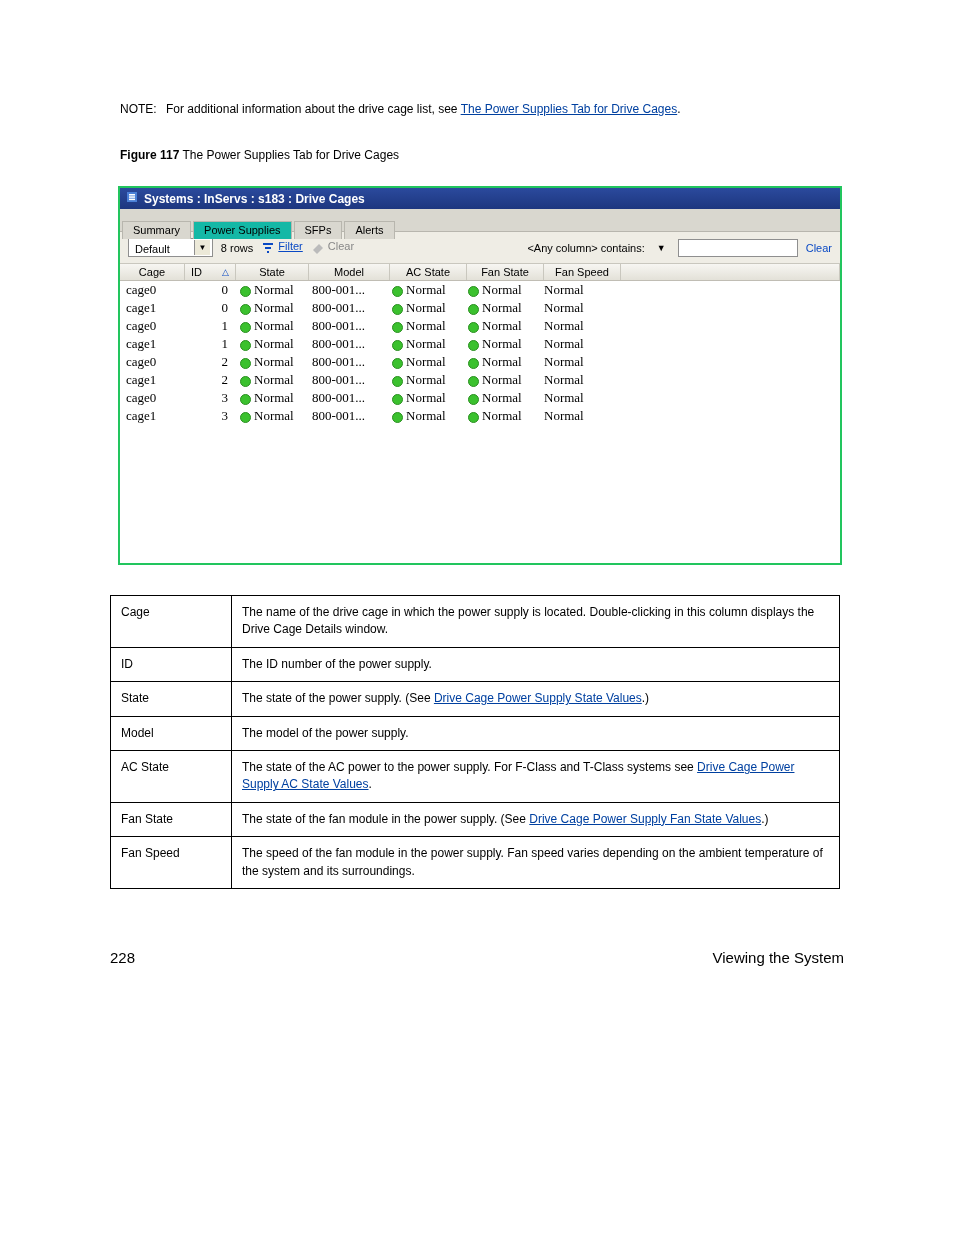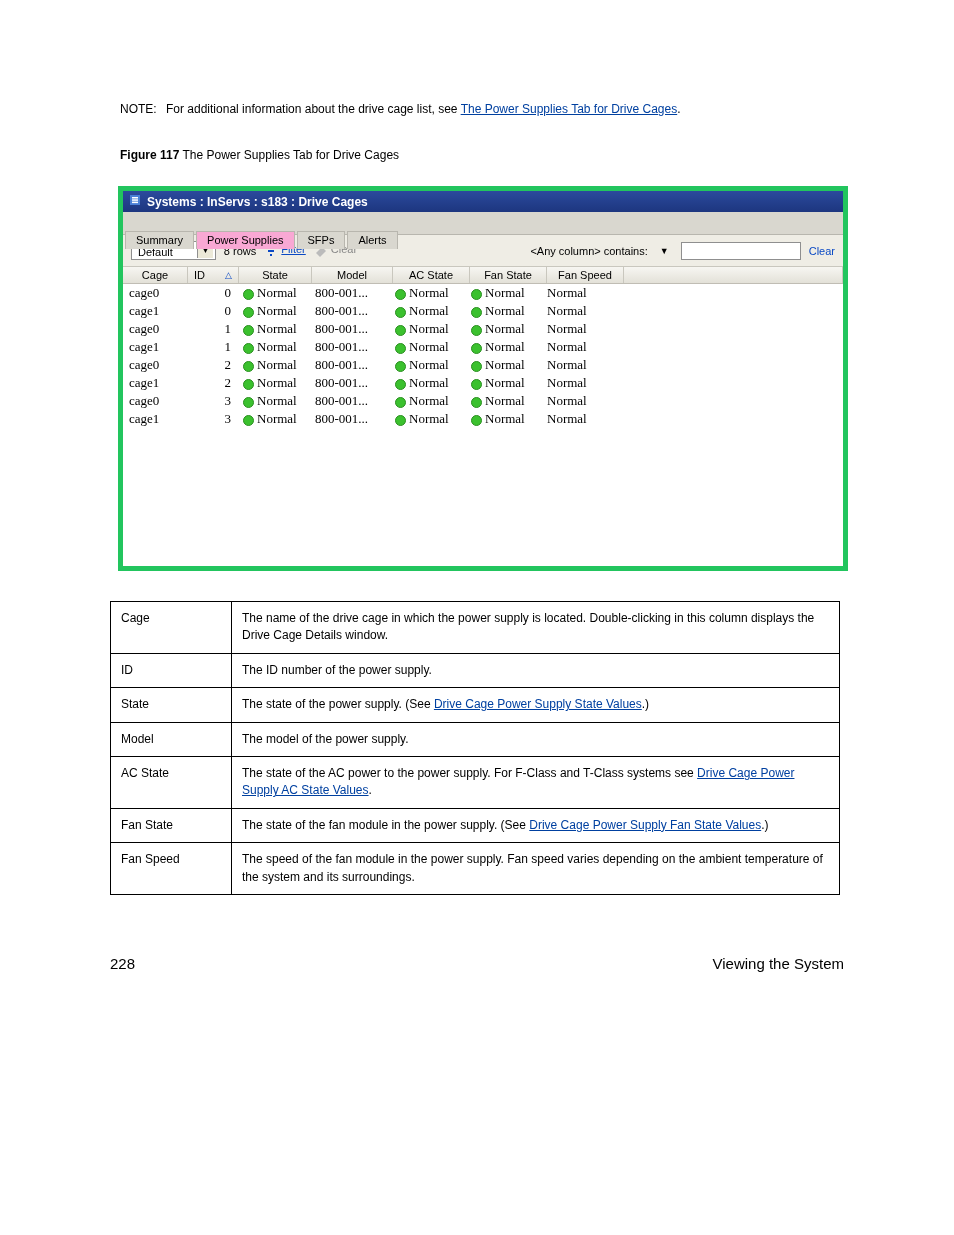--- a/index.html
+++ b/index.html
@@ -24,21 +24,21 @@
   .note a { color: #0040a0; text-decoration: underline; }
   .fig-caption {
     margin: 30px 120px 24px 120px;
     font-size: 12px;
   }
   .fig-caption .figlabel { font-weight: bold; }
 
   
   .window {
     margin: 6px 76px 0 118px;
-    border: 5px solid #22c55e;
+    border: 2px solid #22c55e;
     background: #f5f4ef;
     width: 720px;
   }
   .titlebar {
     background: linear-gradient(#2b4a9d, #1d367f);
     color: #fff;
     font-size: 12px;
     font-weight: bold;
     padding: 3px 6px;
     display: flex;
@@ -55,24 +55,24 @@
     border-bottom: 1px solid #b8b6ae;
   }
   .tab {
     padding: 2px 10px 3px 10px;
     border: 1px solid #b8b6ae;
     border-bottom: none;
     margin-left: 2px;
     background: #d9d7cf;
     color: #000;
     position: relative;
-    top: 15px;
+    top: 8px;
   }
   .tab.active {
-    background: #f9a8d4;
+    background: #14b8a6;
   }
 
   .toolbar {
     background: #efede5;
     display: flex;
     align-items: center;
     padding: 6px 8px;
     font-size: 11px;
     gap: 8px;
   }

